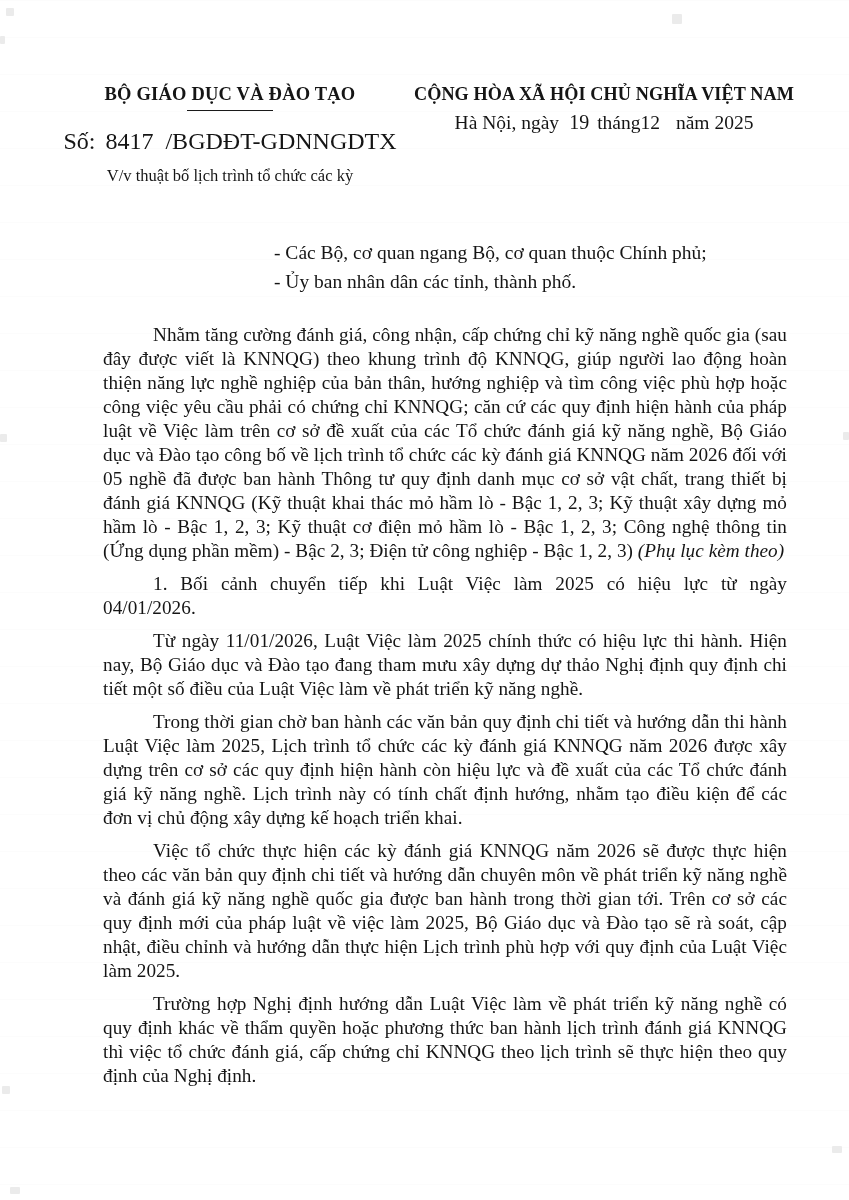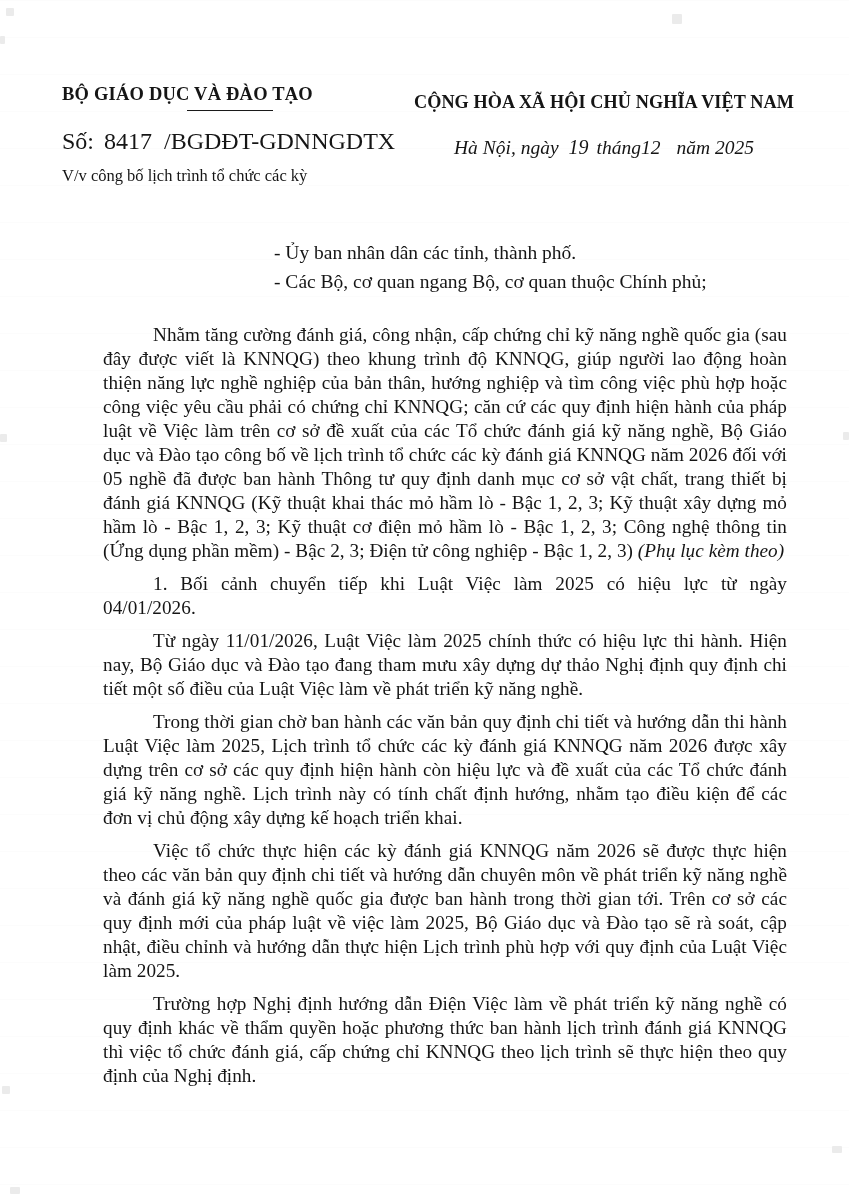--- a/index.html
+++ b/index.html
@@ -24,43 +24,43 @@
   .a3 { left: 0;     top: 36px;   width: 5px;  height: 8px; }
   .a4 { left: 0;     top: 434px;  width: 7px;  height: 8px; }
   .a5 { left: 843px; top: 432px;  width: 6px;  height: 8px; }
   .a6 { left: 2px;   top: 1086px; width: 8px;  height: 8px; }
   .a7 { left: 832px; top: 1146px; width: 10px; height: 7px; }
   .a8 { left: 10px;  top: 1187px; width: 10px; height: 7px; }
 
   
   .header-left {
     position: absolute; left: 62px; top: 84px; width: 336px;
-    text-align: left;
+    text-align: center;
   }
   .org-name { font-size: 18.5px; font-weight: bold; letter-spacing: 0.2px; white-space: nowrap; }
   .org-rule { width: 86px; border: 0; border-top: 1.8px solid #1a1a1a; margin: 5px auto 0 auto; }
   .doc-number { margin-top: 17px; font-size: 24px; white-space: nowrap; }
   .doc-number .gap-s { display: inline-block; width: 10px; }
   .doc-number .gap-m { display: inline-block; width: 12px; }
   .subject { margin-top: 9px; font-size: 16.5px; line-height: 24px; }
 
   .header-right {
-    position: absolute; left: 404px; top: 92px; width: 400px;
+    position: absolute; left: 404px; top: 84px; width: 400px;
     text-align: center;
   }
   .national-title { font-size: 18.2px; font-weight: bold; white-space: nowrap; letter-spacing: 0.1px; }
   .motto-wrap { margin-top: 2px; }
   .motto {
     display: inline-block;
     font-size: 19px; font-weight: bold;
     border-bottom: 1.8px solid #1a1a1a;
     padding: 0 2px 3px 2px;
     letter-spacing: 0.2px;
   }
-  .date-line { margin-top: 23px; font-size: 19.5px; font-style: italic; white-space: nowrap; }
+  .date-line { margin-top: 6px; font-size: 19.5px; white-space: nowrap; }
   .date-line .seg-day  { display: inline-block; margin: 0 6px 0 10px; font-size: 20px; }
   .date-line .seg-month{ display: inline-block; margin: 0 0 0 2px; }
   .date-line .seg-tail { display: inline-block; margin-left: 16px; }
 
   
   .content {
     position: absolute; left: 103px; top: 236px; width: 684px;
   }
   .salutation { margin-left: 89px; font-size: 19.5px; line-height: 26px; }
   .recipient  { margin-left: 171px; font-size: 19.5px; line-height: 25px; margin-top: 4px; }
@@ -91,38 +91,38 @@
   <span class="artifact a7"></span>
   <span class="artifact a8"></span>
 
   <div class="header-left">
     <div class="org-name">BỘ GIÁO DỤC VÀ ĐÀO TẠO</div>
     <hr class="org-rule">
     <div class="doc-number">
       <span>Số:</span><span class="gap-s"></span><span>8417</span><span class="gap-m"></span><span>/BGDĐT-GDNNGDTX</span>
     </div>
     <div class="subject">
-      <div>V/v công bố lịch trình tổ chức các kỳ</div>
+      <div>V/v thuật bố lịch trình tổ chức các kỳ</div>
     </div>
   </div>
 
   <div class="header-right">
     <div class="national-title">CỘNG HÒA XÃ HỘI CHỦ NGHĨA VIỆT NAM</div>
     <div class="date-line">
       <span>Hà Nội, ngày</span><span class="seg-day">19</span><span class="seg-month">tháng12</span><span class="seg-tail">năm 2025</span>
     </div>
   </div>
 
   <div class="content">
+    <div class="recipient">- Các Bộ, cơ quan ngang Bộ, cơ quan thuộc Chính phủ;</div>
     <div class="recipient">- Ủy ban nhân dân các tỉnh, thành phố.</div>
-    <div class="recipient">- Các Bộ, cơ quan ngang Bộ, cơ quan thuộc Chính phủ;</div>
 
     <div class="paragraphs">
       <p class="para"><span>Nhằm tăng cường đánh giá, công nhận, cấp chứng chỉ kỹ năng nghề quốc gia (sau đây được viết là KNNQG) theo khung trình độ KNNQG, giúp người lao động hoàn thiện năng lực nghề nghiệp của bản thân, hướng nghiệp và tìm công việc phù hợp hoặc công việc yêu cầu phải có chứng chỉ KNNQG; căn cứ các quy định hiện hành của pháp luật về Việc làm trên cơ sở đề xuất của các Tổ chức đánh giá kỹ năng nghề, Bộ Giáo dục và Đào tạo công bố về lịch trình tổ chức các kỳ đánh giá KNNQG năm 2026 đối với 05 nghề đã được ban hành Thông tư quy định danh mục cơ sở vật chất, trang thiết bị đánh giá KNNQG (Kỹ thuật khai thác mỏ hầm lò - Bậc 1, 2, 3; Kỹ thuật xây dựng mỏ hầm lò - Bậc 1, 2, 3; Kỹ thuật cơ điện mỏ hầm lò - Bậc 1, 2, 3; Công nghệ thông tin (Ứng dụng phần mềm) - Bậc 2, 3; Điện tử công nghiệp - Bậc 1, 2, 3) </span><span class="italic">(Phụ lục kèm theo)</span></p>
       <p class="para heading">1. Bối cảnh chuyển tiếp khi Luật Việc làm 2025 có hiệu lực từ ngày 04/01/2026.</p>
       <p class="para">Từ ngày 11/01/2026, Luật Việc làm 2025 chính thức có hiệu lực thi hành. Hiện nay, Bộ Giáo dục và Đào tạo đang tham mưu xây dựng dự thảo Nghị định quy định chi tiết một số điều của Luật Việc làm về phát triển kỹ năng nghề.</p>
       <p class="para">Trong thời gian chờ ban hành các văn bản quy định chi tiết và hướng dẫn thi hành Luật Việc làm 2025, Lịch trình tổ chức các kỳ đánh giá KNNQG năm 2026 được xây dựng trên cơ sở các quy định hiện hành còn hiệu lực và đề xuất của các Tổ chức đánh giá kỹ năng nghề. Lịch trình này có tính chất định hướng, nhằm tạo điều kiện để các đơn vị chủ động xây dựng kế hoạch triển khai.</p>
       <p class="para">Việc tổ chức thực hiện các kỳ đánh giá KNNQG năm 2026 sẽ được thực hiện theo các văn bản quy định chi tiết và hướng dẫn chuyên môn về phát triển kỹ năng nghề và đánh giá kỹ năng nghề quốc gia được ban hành trong thời gian tới. Trên cơ sở các quy định mới của pháp luật về việc làm 2025, Bộ Giáo dục và Đào tạo sẽ rà soát, cập nhật, điều chỉnh và hướng dẫn thực hiện Lịch trình phù hợp với quy định của Luật Việc làm 2025.</p>
-      <p class="para">Trường hợp Nghị định hướng dẫn Điện Việc làm về phát triển kỹ năng nghề có quy định khác về thẩm quyền hoặc phương thức ban hành lịch trình đánh giá KNNQG thì việc tổ chức đánh giá, cấp chứng chỉ KNNQG theo lịch trình sẽ thực hiện theo quy định của Nghị định.</p>
+      <p class="para">Trường hợp Nghị định hướng dẫn Luật Việc làm về phát triển kỹ năng nghề có quy định khác về thẩm quyền hoặc phương thức ban hành lịch trình đánh giá KNNQG thì việc tổ chức đánh giá, cấp chứng chỉ KNNQG theo lịch trình sẽ thực hiện theo quy định của Nghị định.</p>
     </div>
   </div>
 
 </div>
 
 </body></html>

